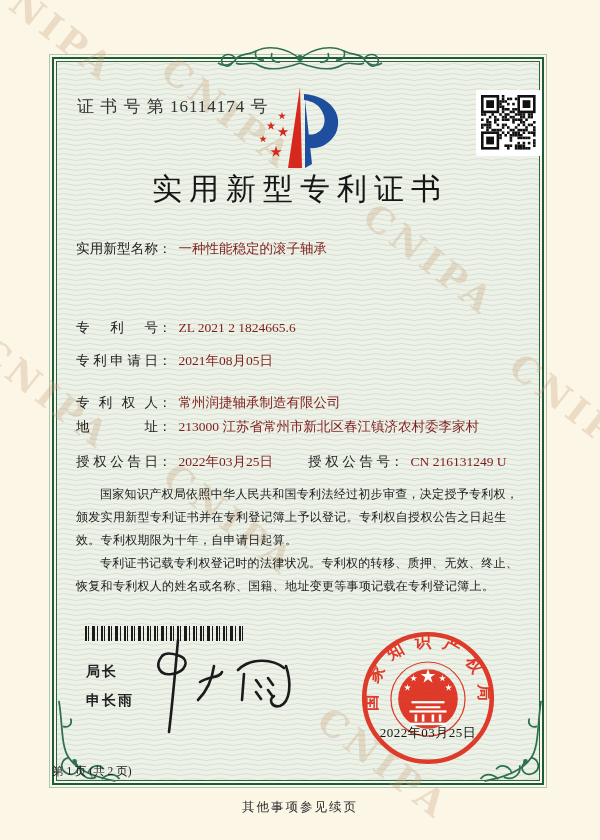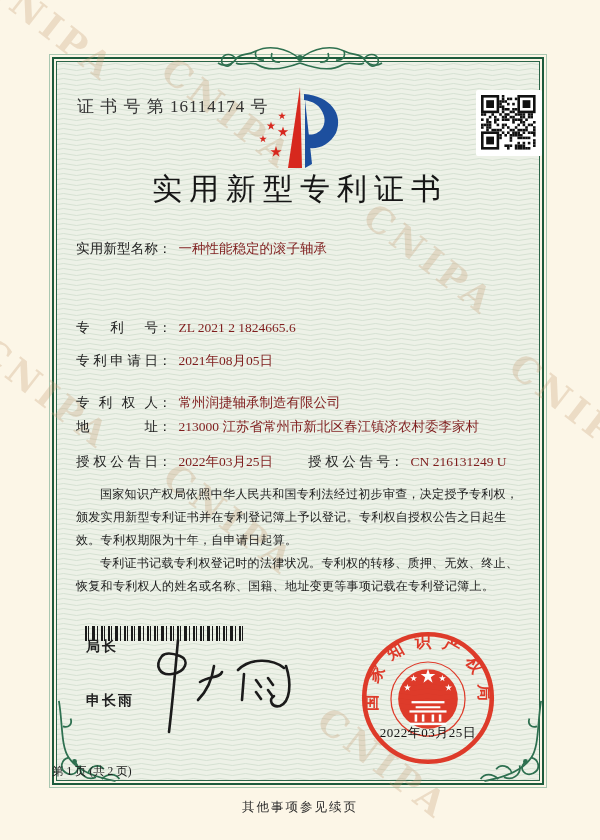--- a/index.html
+++ b/index.html
@@ -56,21 +56,21 @@
   .barcode{
     position:absolute;left:85px;top:626px;width:160px;height:15px;
     background:repeating-linear-gradient(90deg,
       #1a1a1a 0 2px,rgba(0,0,0,0) 2px 3px,
       #1a1a1a 3px 4px,rgba(0,0,0,0) 4px 7px,
       #1a1a1a 7px 10px,rgba(0,0,0,0) 10px 12px,
       #1a1a1a 12px 13px,rgba(0,0,0,0) 13px 16px,
       #1a1a1a 16px 18px,rgba(0,0,0,0) 18px 19px,
       #1a1a1a 19px 20px,rgba(0,0,0,0) 20px 23px);
   }
-  .signer-title{position:absolute;left:86px;top:638px;font-size:14px;font-weight:600;letter-spacing:2px;
+  .signer-title{position:absolute;left:86px;top:663px;font-size:14px;font-weight:600;letter-spacing:2px;
     font-family:"Liberation Sans","DejaVu Sans",sans-serif;color:#222;}
   .signer-name{position:absolute;left:86px;top:692px;font-size:14px;font-weight:600;letter-spacing:2px;
     font-family:"Liberation Sans","DejaVu Sans",sans-serif;color:#222;}
   .sig{position:absolute;left:136px;top:636px;}
   .seal{position:absolute;left:356px;top:626px;opacity:.92;mix-blend-mode:multiply;}
   .seal-date{
     position:absolute;left:366px;top:724px;width:124px;text-align:center;z-index:6;
     font-size:13px;letter-spacing:.5px;color:#141414;
   }
   .page-footer{position:absolute;left:52px;width:496px;top:764px;font-size:11.5px;color:#222;}

